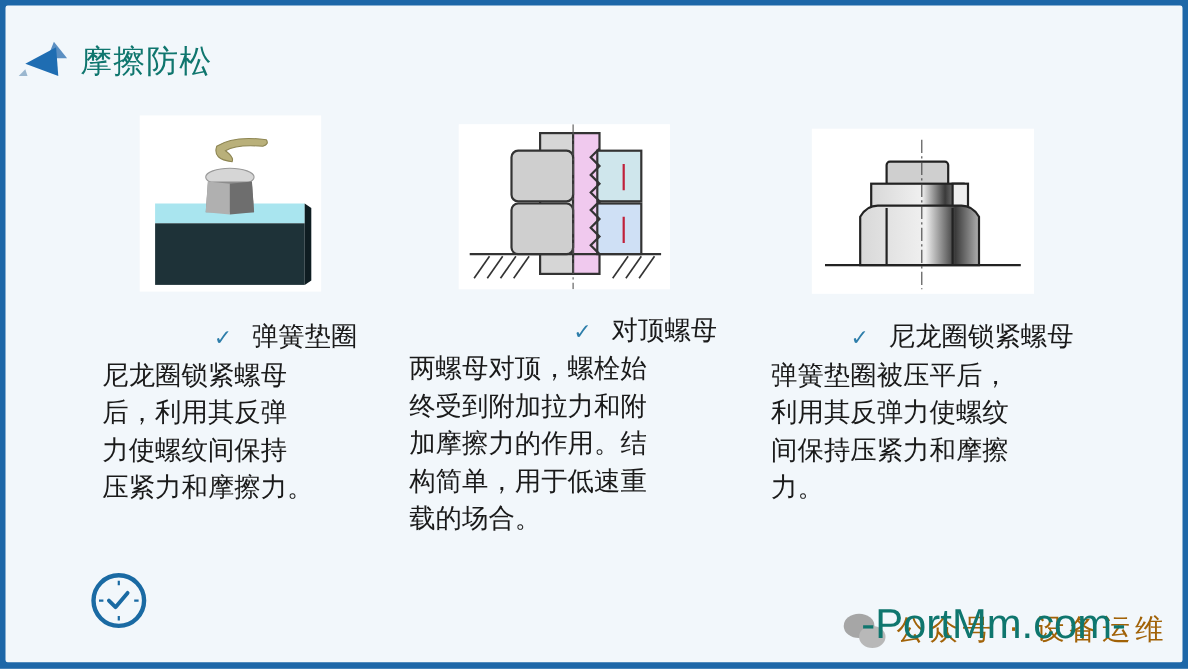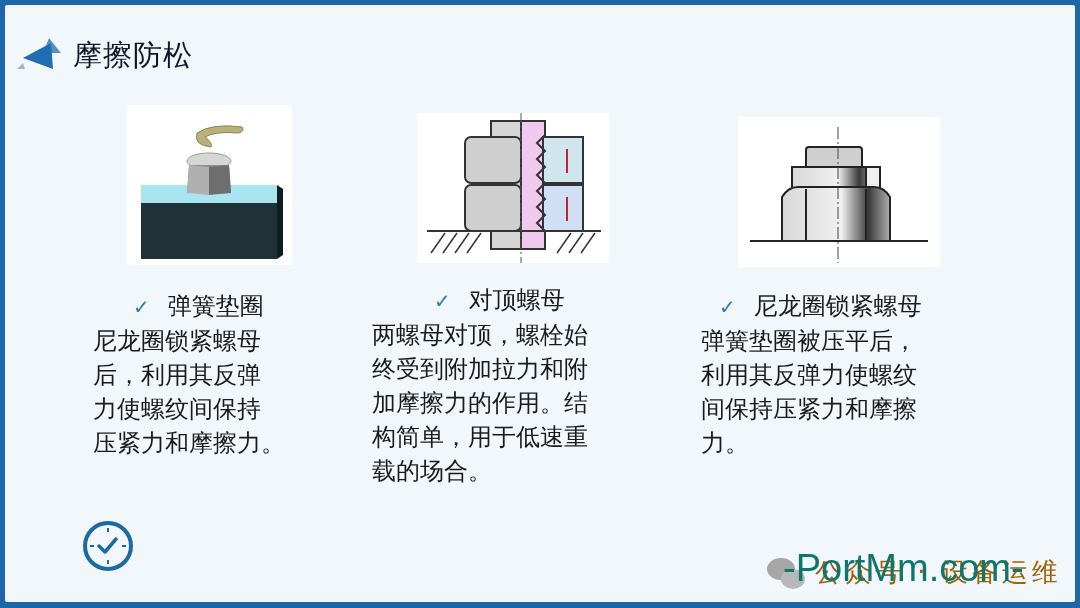--- a/index.html
+++ b/index.html
@@ -7,31 +7,31 @@
     width:1080px; height:608px; position:relative; overflow:hidden;
     background:#1d67a8;
     font-family:"DejaVu Sans","Liberation Sans",sans-serif;
   }
   .slide {
     position:absolute; left:5px; top:5px; width:1070px; height:597px;
     background:#f2f7fb; border-radius:2px;
   }
   .logo { position:absolute; left:8px; top:30px; width:50px; height:40px; }
   .title {
-    position:absolute; left:68px; top:31px; font-size:29px; color:#0f172a;
+    position:absolute; left:68px; top:31px; font-size:29px; color:#0f766e;
     letter-spacing:1px;
   }
   .figure { position:absolute; background:#ffffff; }
   .fig1 { left:122px; top:100px; width:165px; height:160px; }
   .fig2 { left:412px; top:108px; width:192px; height:150px; }
   .fig3 { left:733px; top:112px; width:202px; height:150px; }
   .figure svg { width:100%; height:100%; display:block; }
 
   .text-block { position:absolute; color:#1a1a1a; font-size:24px; line-height:34px; }
-  .heading-row { white-space:nowrap; }
+  .heading-row { white-space:nowrap;text-align:right; }
   .check { color:#2e7eaa; font-size:20px; margin-right:18px; }
   .tb1 { left:88px; top:284px; width:232px; }
   .tb1 .heading-row { padding-left:40px; }
   .tb2 { left:367px; top:278px; width:280px; }
   .tb2 .heading-row { padding-left:62px; }
   .tb3 { left:696px; top:284px; width:275px; }
   .tb3 .heading-row { padding-left:18px; }
   .body-text { white-space:pre-line; }
 
   .clock { position:absolute; left:76px; top:514px; width:54px; height:54px; }

